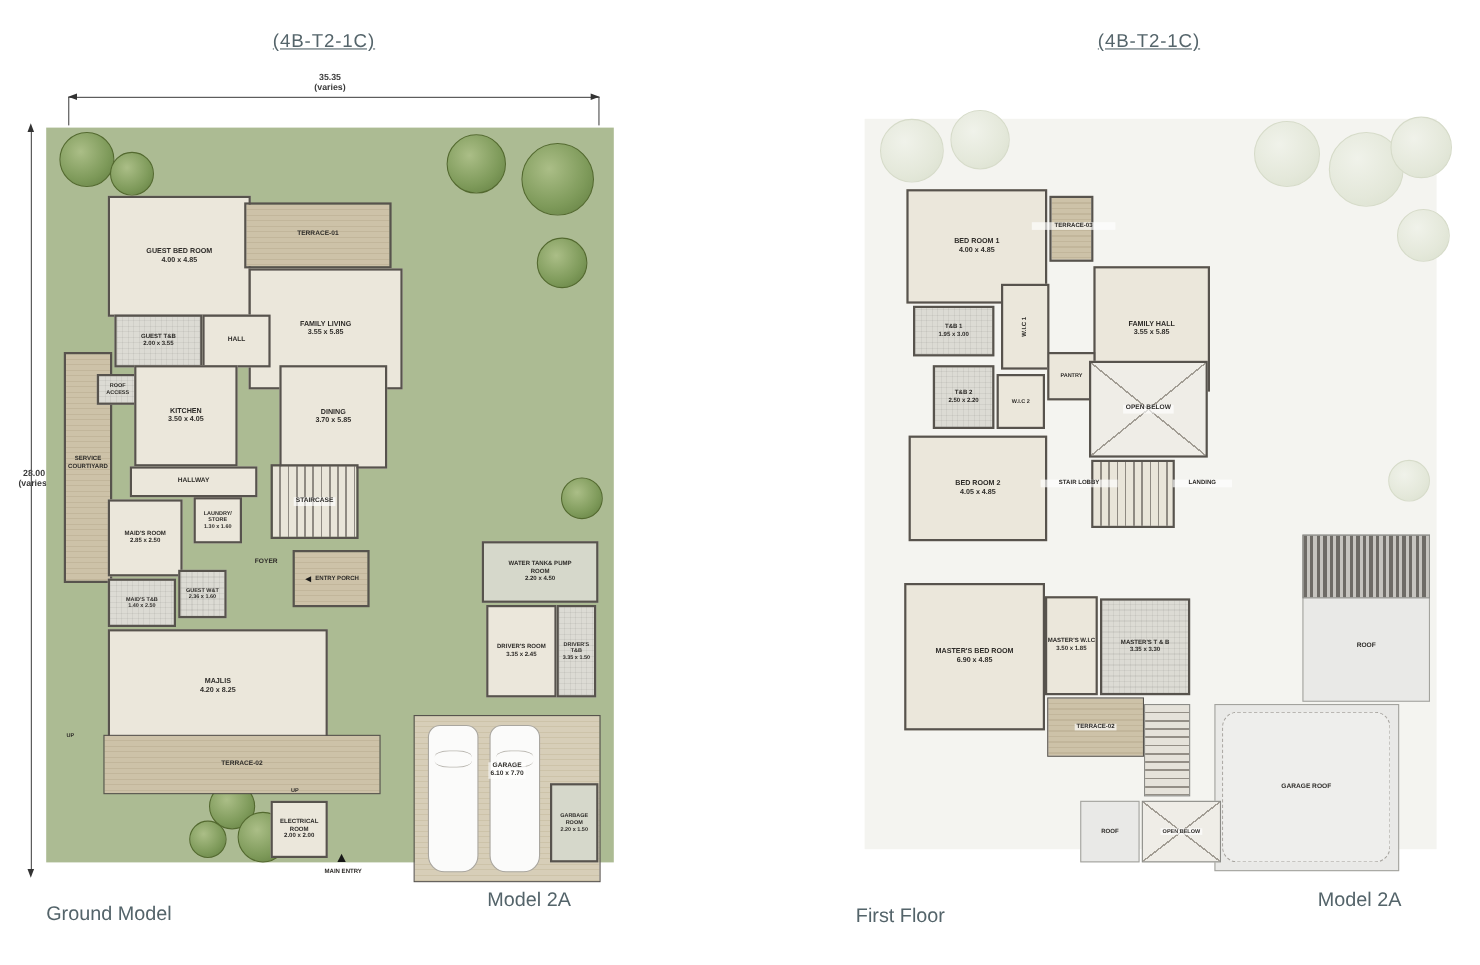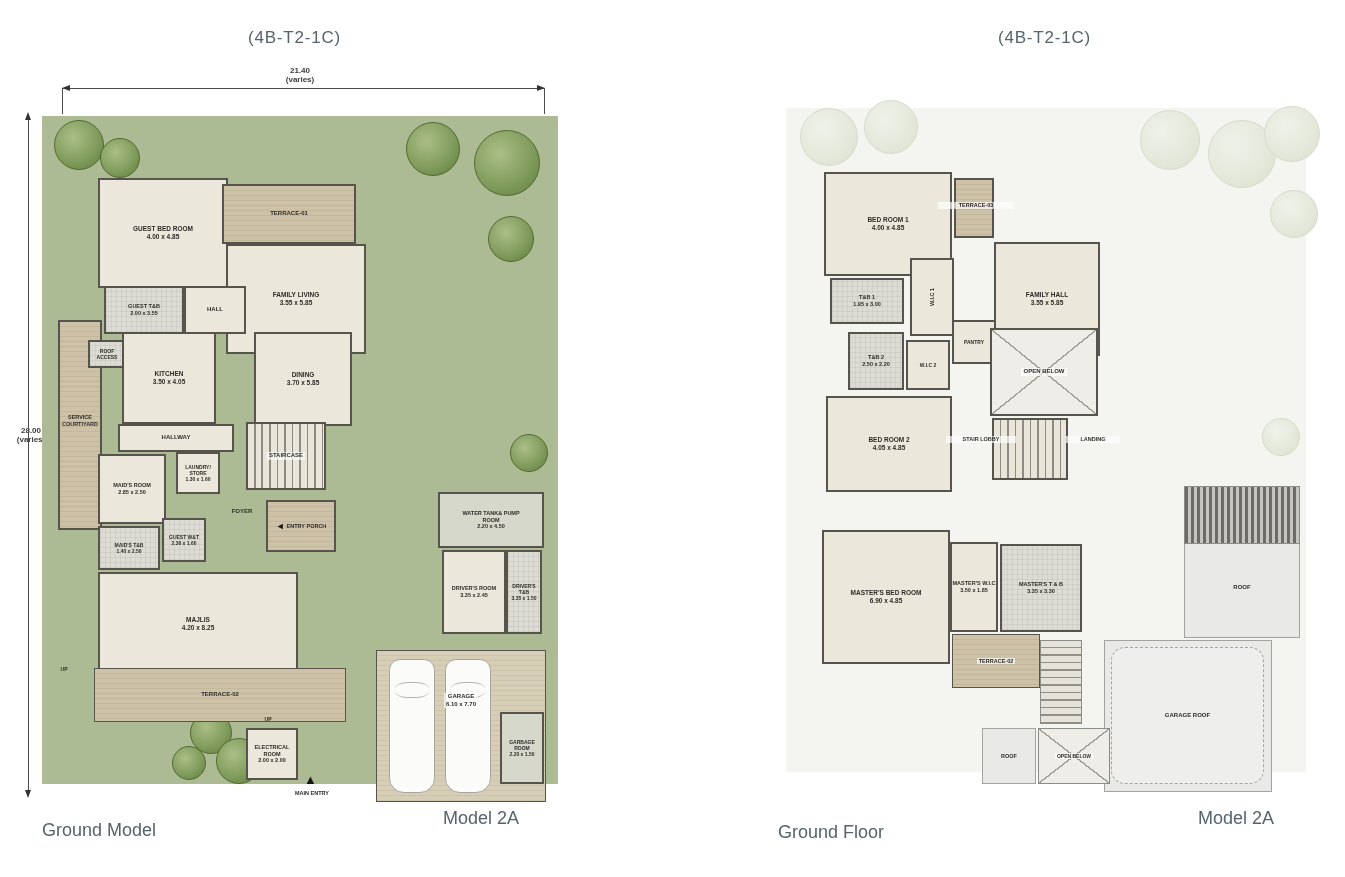--- a/index.html
+++ b/index.html
@@ -1,18 +1,18 @@
 <!DOCTYPE html>
 <html style="--lawn: #acbb93; --wall: #57534d; --room: #ebe7db; --faded: #f4f4f0; --title_text: #54646a; --label_text: #2e2c29; --dim_text: #3a3a3a;"><head>
 <meta charset="utf-8">
 <style>
   html,body{margin:0;padding:0;}
   body{width:1345px;height:877px;position:relative;background:#fff;
        font-family:"Liberation Sans",sans-serif;overflow:hidden;}
-  .title{position:absolute;font-size:17px;letter-spacing:.8px;color:var(--title_text,#54646a);}
+  .title{position:absolute;font-size:17px;letter-spacing:.8px;color:var(--title_text,#54646a);text-decoration:underline;}
   .footer{position:absolute;font-size:18px;color:var(--title_text,#54646a);}
   .plan{position:absolute;}
   .lawn{position:absolute;background:var(--lawn,#acbb93);}
   .fadedlot{position:absolute;background:var(--faded,#f4f4f0);}
   .room{position:absolute;background:var(--room,#ebe7db);border:2px solid var(--wall,#57534d);
         box-sizing:border-box;display:flex;align-items:center;justify-content:center;}
   .rl{font-weight:bold;font-size:6.5px;line-height:1.25;color:var(--label_text,#2e2c29);
       text-align:center;letter-spacing:0;}
   .rl span{display:block;}
   .s6{font-size:6px}.s55{font-size:5.5px}.s5{font-size:5px}
@@ -51,21 +51,21 @@
   .entryarrow{position:absolute;color:#171717;}
   .chip{background:rgba(255,255,255,.65);padding:0 2px;}
 </style>
 </head>
 <body>
 
 <div class="title" style="left:248px;top:28px">(4B-T2-1C)</div>
 <div class="title" style="left:998px;top:28px">(4B-T2-1C)</div>
 
 <div class="dimlabel" style="left:262px;top:66px;width:76px">
-  <span>21.40</span><br>
+  <span>35.35</span><br>
   <span>(varies)</span>
 </div>
 <div class="dim" style="left:62px;top:88px;width:483px;height:1px"></div>
 <div class="tri-l" style="left:62px;top:85px"></div>
 <div class="tri-r" style="left:537px;top:85px"></div>
 <div class="dim" style="left:62px;top:88px;width:1px;height:26px"></div>
 <div class="dim" style="left:544px;top:88px;width:1px;height:26px"></div>
 
 <div class="dimlabel" style="left:2px;top:426px;width:58px">
   <span>28.00</span><br>
@@ -348,14 +348,14 @@
   </div>
   <div class="room openx" style="left:266px;top:628px;width:72px;height:56px;border-width:1.5px;border-color:#8b8b87">
     <div class="rl s5 chip">
         <span>OPEN BELOW</span>
       </div>
   </div>
 </div>
 
 <div class="footer" style="left:42px;top:820px">Ground Model</div>
 <div class="footer" style="left:443px;top:808px">Model 2A</div>
-<div class="footer" style="left:778px;top:822px">Ground Floor</div>
+<div class="footer" style="left:778px;top:822px">First Floor</div>
 <div class="footer" style="left:1198px;top:808px">Model 2A</div>
 
 </body></html>

